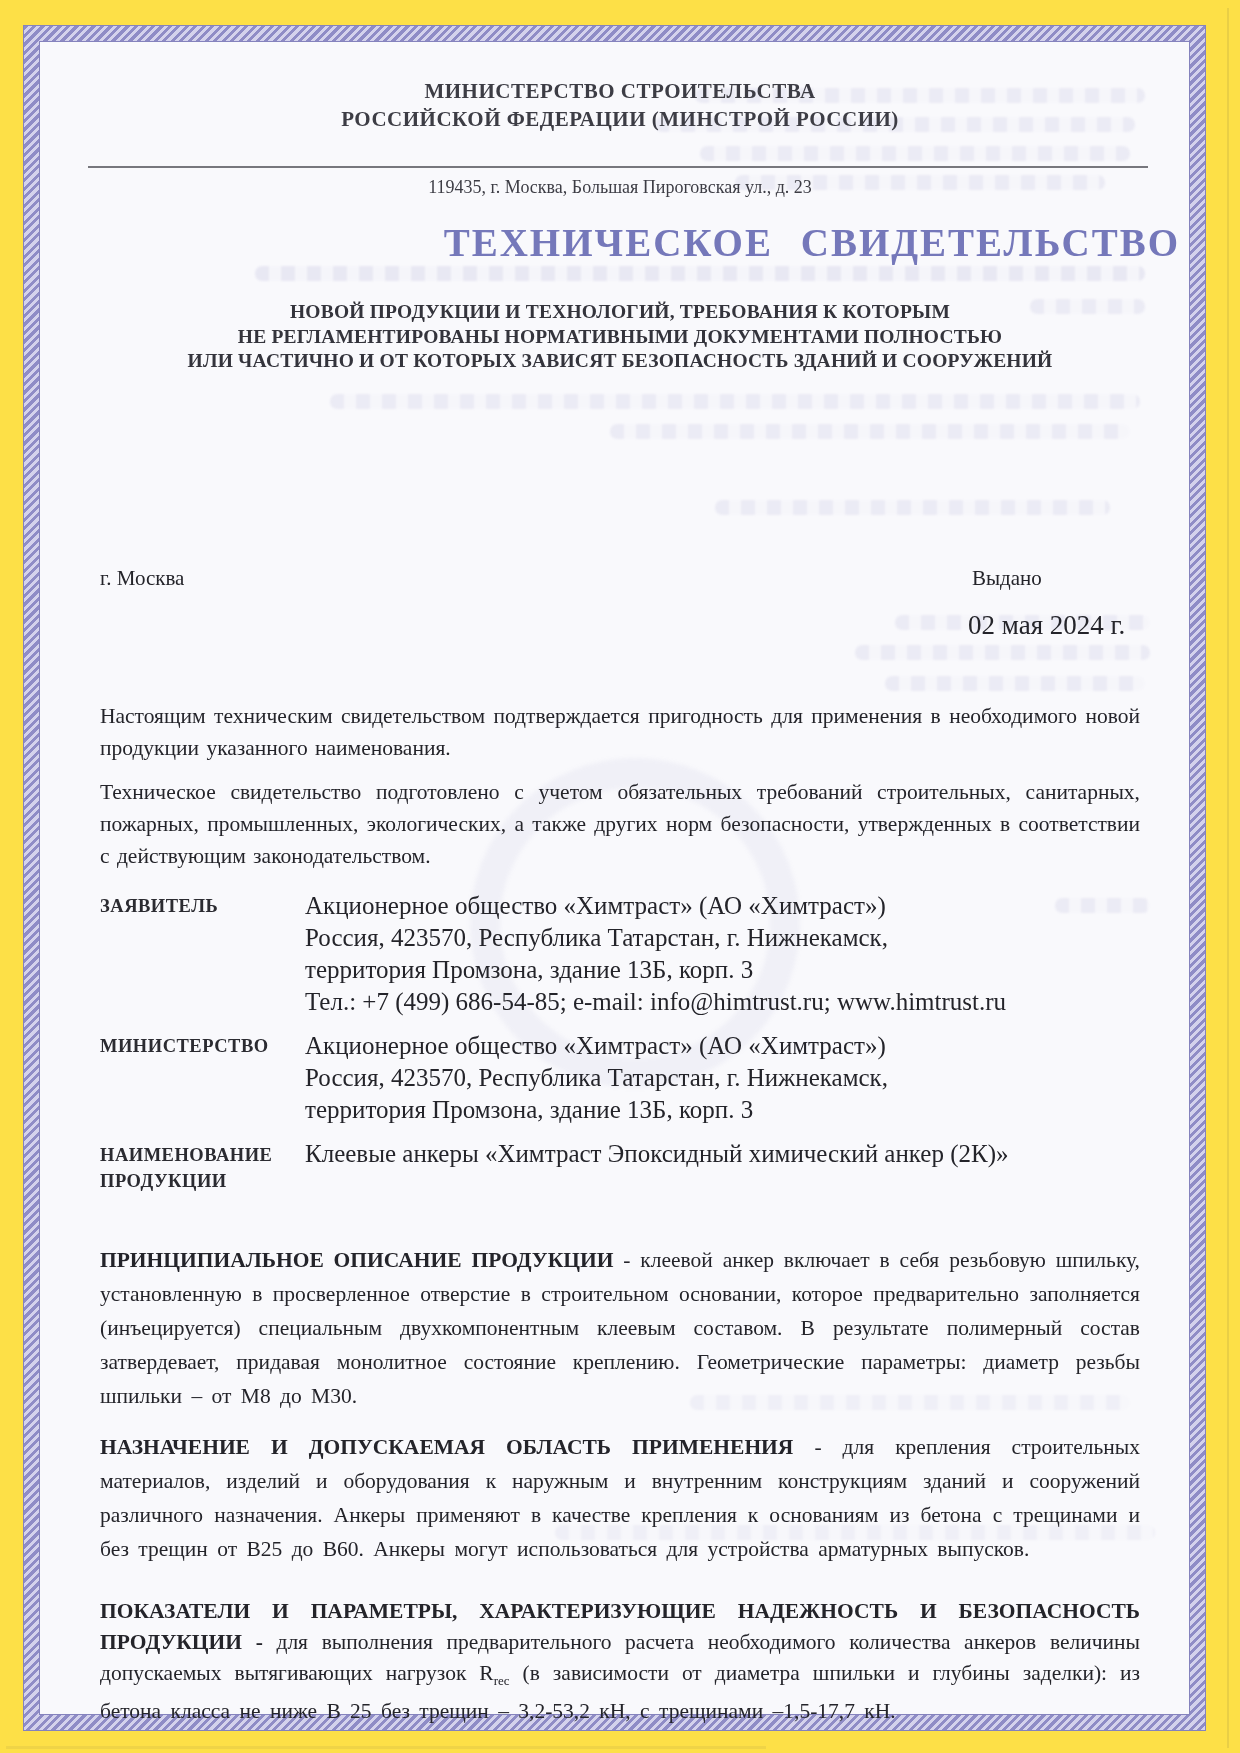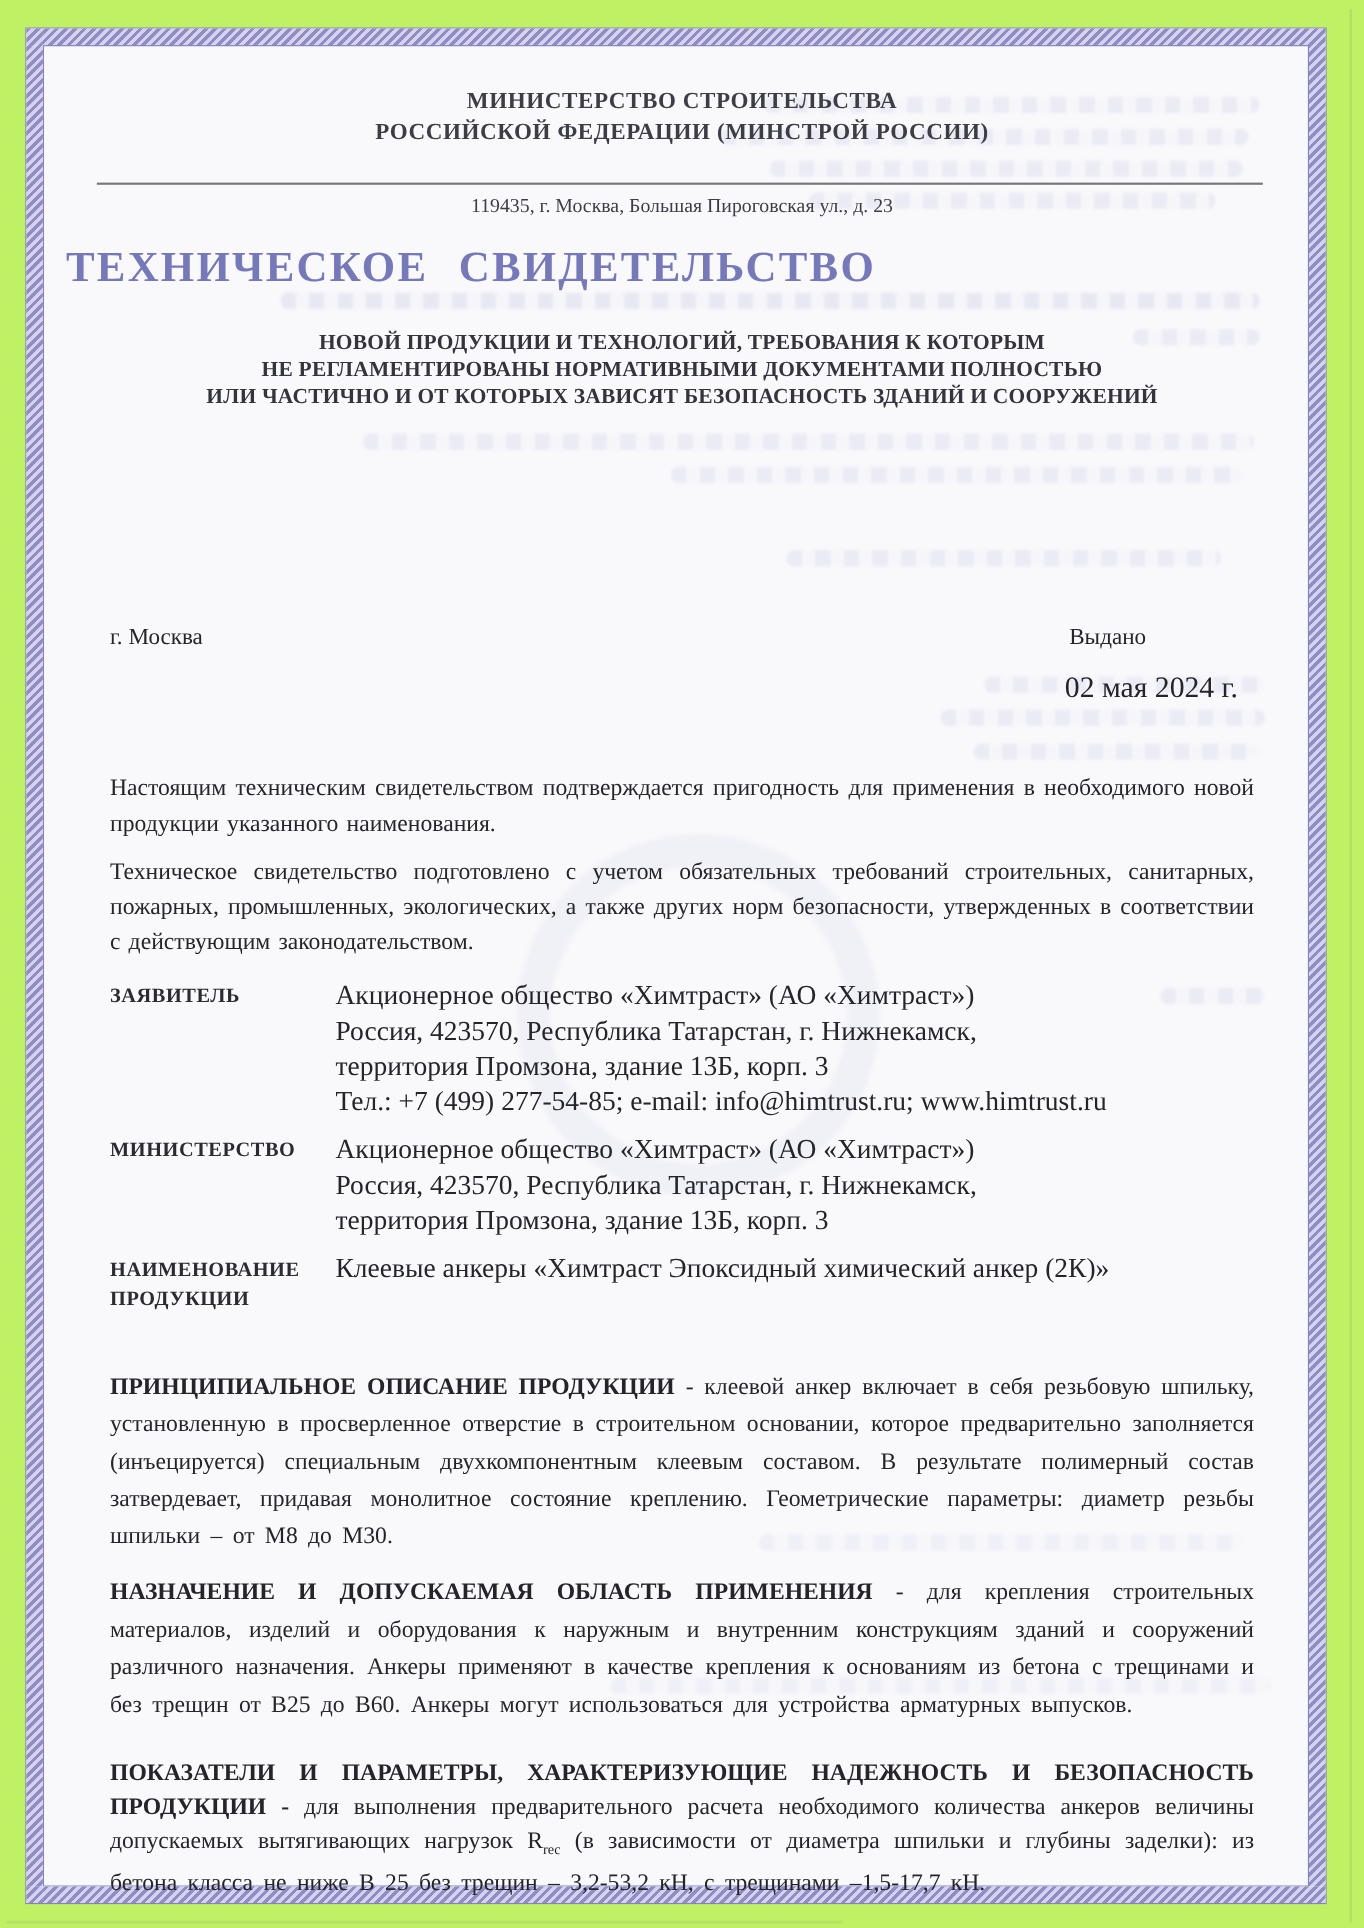--- a/index.html
+++ b/index.html
@@ -3,21 +3,21 @@
 <meta charset="utf-8">
 <style>
   html,body{margin:0;padding:0;}
   body{
     width:1240px;height:1753px;
     background:#f5f5f7;
     font-family:"Liberation Serif","DejaVu Serif",serif;
     position:relative;overflow:hidden;
     color:#24242a;
   }
-  .scan-page{position:absolute;inset:0;background:#bef264;}
+  .scan-page{position:absolute;inset:0;background:#fde047;}
   
   .frame{
     position:absolute;left:24px;top:26px;width:1181px;height:1704px;
     box-sizing:border-box;
     border:15px solid #b4b2da;
     border-image:repeating-linear-gradient(135deg,#8f8cc6 0 3px,#d4d2ec 3px 6px) 15;
     box-shadow:0 0 0 1px #8583bd, inset 0 0 0 1px #8583bd;
     background:#f9f9fc;
   }
   .sheet-edge-right{position:absolute;left:1227px;top:8px;width:2px;height:1740px;background:rgba(60,60,70,.10);}
@@ -27,21 +27,21 @@
 
   .ministry{
     left:100px;width:1040px;top:78px;
     font-weight:bold;font-size:21px;line-height:27.5px;
     letter-spacing:.5px;color:#3d3d45;text-align:center;
   }
   .rule{left:88px;top:166px;width:1060px;height:2px;background:#4b4b53;opacity:.75;}
   .address{left:100px;width:1040px;top:177px;font-size:18px;color:#3d3d45;text-align:center;}
 
   .doc-title{
-    left:60px;width:1120px;top:220px;text-align:left;
+    left:60px;width:1120px;top:220px;text-align:right;
     font-size:39px;font-weight:bold;letter-spacing:2px;word-spacing:16px;
     color:#7578ba;
   }
   .subtitle{
     left:60px;width:1120px;top:300px;text-align:center;
     font-weight:bold;font-size:19.5px;line-height:24.5px;
     letter-spacing:.2px;color:#34343c;
   }
   .doc-number{left:100px;width:1040px;top:472px;text-align:center;font-size:27px;font-weight:bold;letter-spacing:1px;color:#26262c;}
 
@@ -120,21 +120,21 @@
   <div class="abs issued-date">02 мая 2024 г.</div>
 
   <p class="abs para" style="top:700px;">Настоящим техническим свидетельством подтверждается пригодность для применения в необходимого новой продукции указанного наименования.</p>
   <p class="abs para" style="top:776px;">Техническое свидетельство подготовлено с учетом обязательных требований строительных, санитарных, пожарных, промышленных, экологических, а также других норм безопасности, утвержденных в соответствии с действующим законодательством.</p>
 
   <div class="abs sec-label" style="top:896px;">ЗАЯВИТЕЛЬ</div>
   <div class="abs sec-value" style="top:890px;">
     <div>Акционерное общество «Химтраст» (АО «Химтраст»)</div>
     <div>Россия, 423570, Республика Татарстан, г. Нижнекамск,</div>
     <div>территория Промзона, здание 13Б, корп. 3</div>
-    <div>Тел.: +7 (499) 277-54-85; e-mail: info@himtrust.ru; www.himtrust.ru</div>
+    <div>Тел.: +7 (499) 686-54-85; e-mail: info@himtrust.ru; www.himtrust.ru</div>
   </div>
 
   <div class="abs sec-label" style="top:1036px;">МИНИСТЕРСТВО</div>
   <div class="abs sec-value" style="top:1030px;">
     <div>Акционерное общество «Химтраст» (АО «Химтраст»)</div>
     <div>Россия, 423570, Республика Татарстан, г. Нижнекамск,</div>
     <div>территория Промзона, здание 13Б, корп. 3</div>
   </div>
 
   <div class="abs sec-label name-label" style="top:1142px;">

